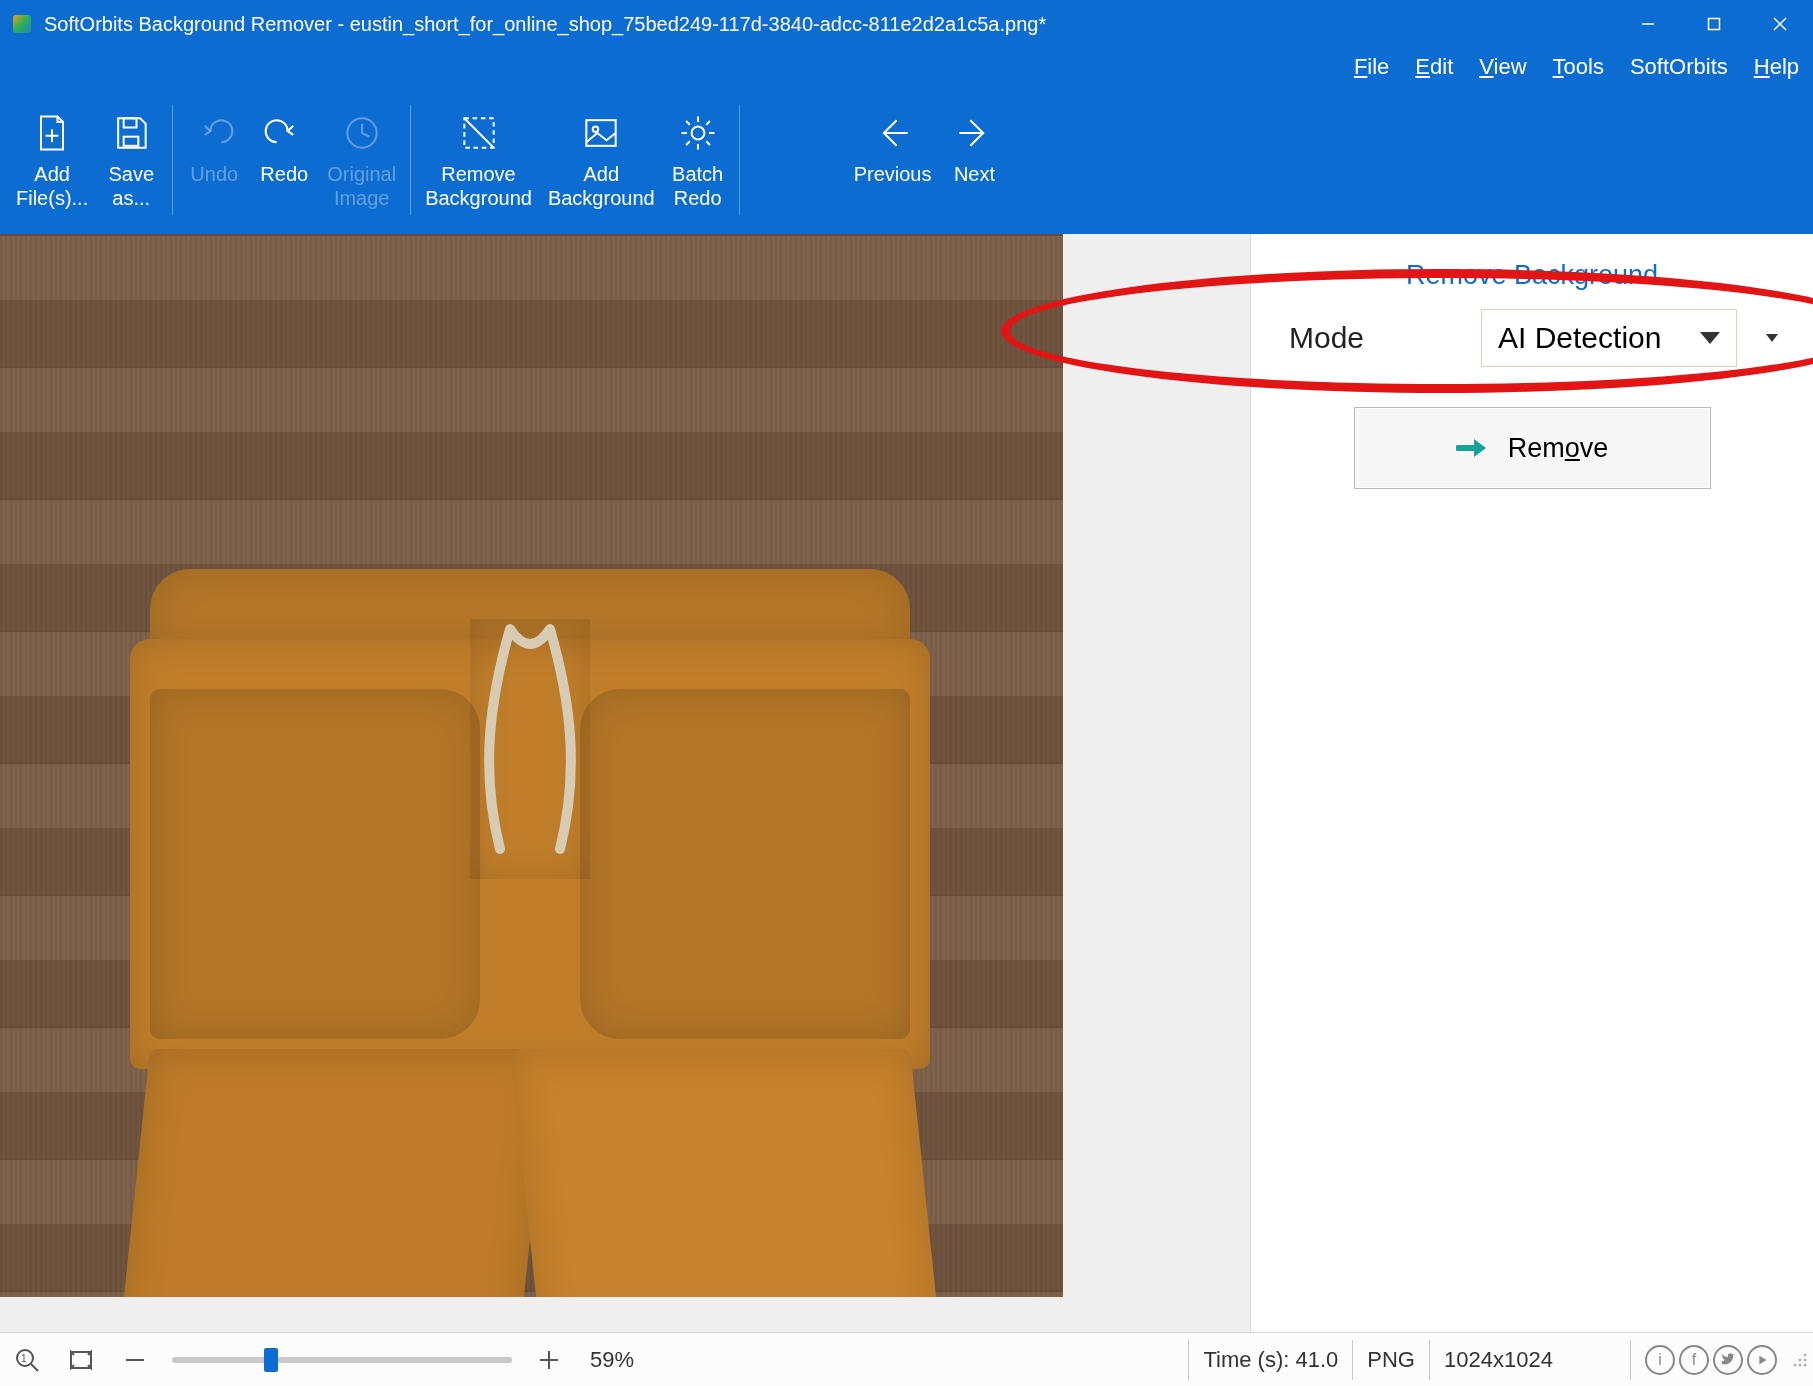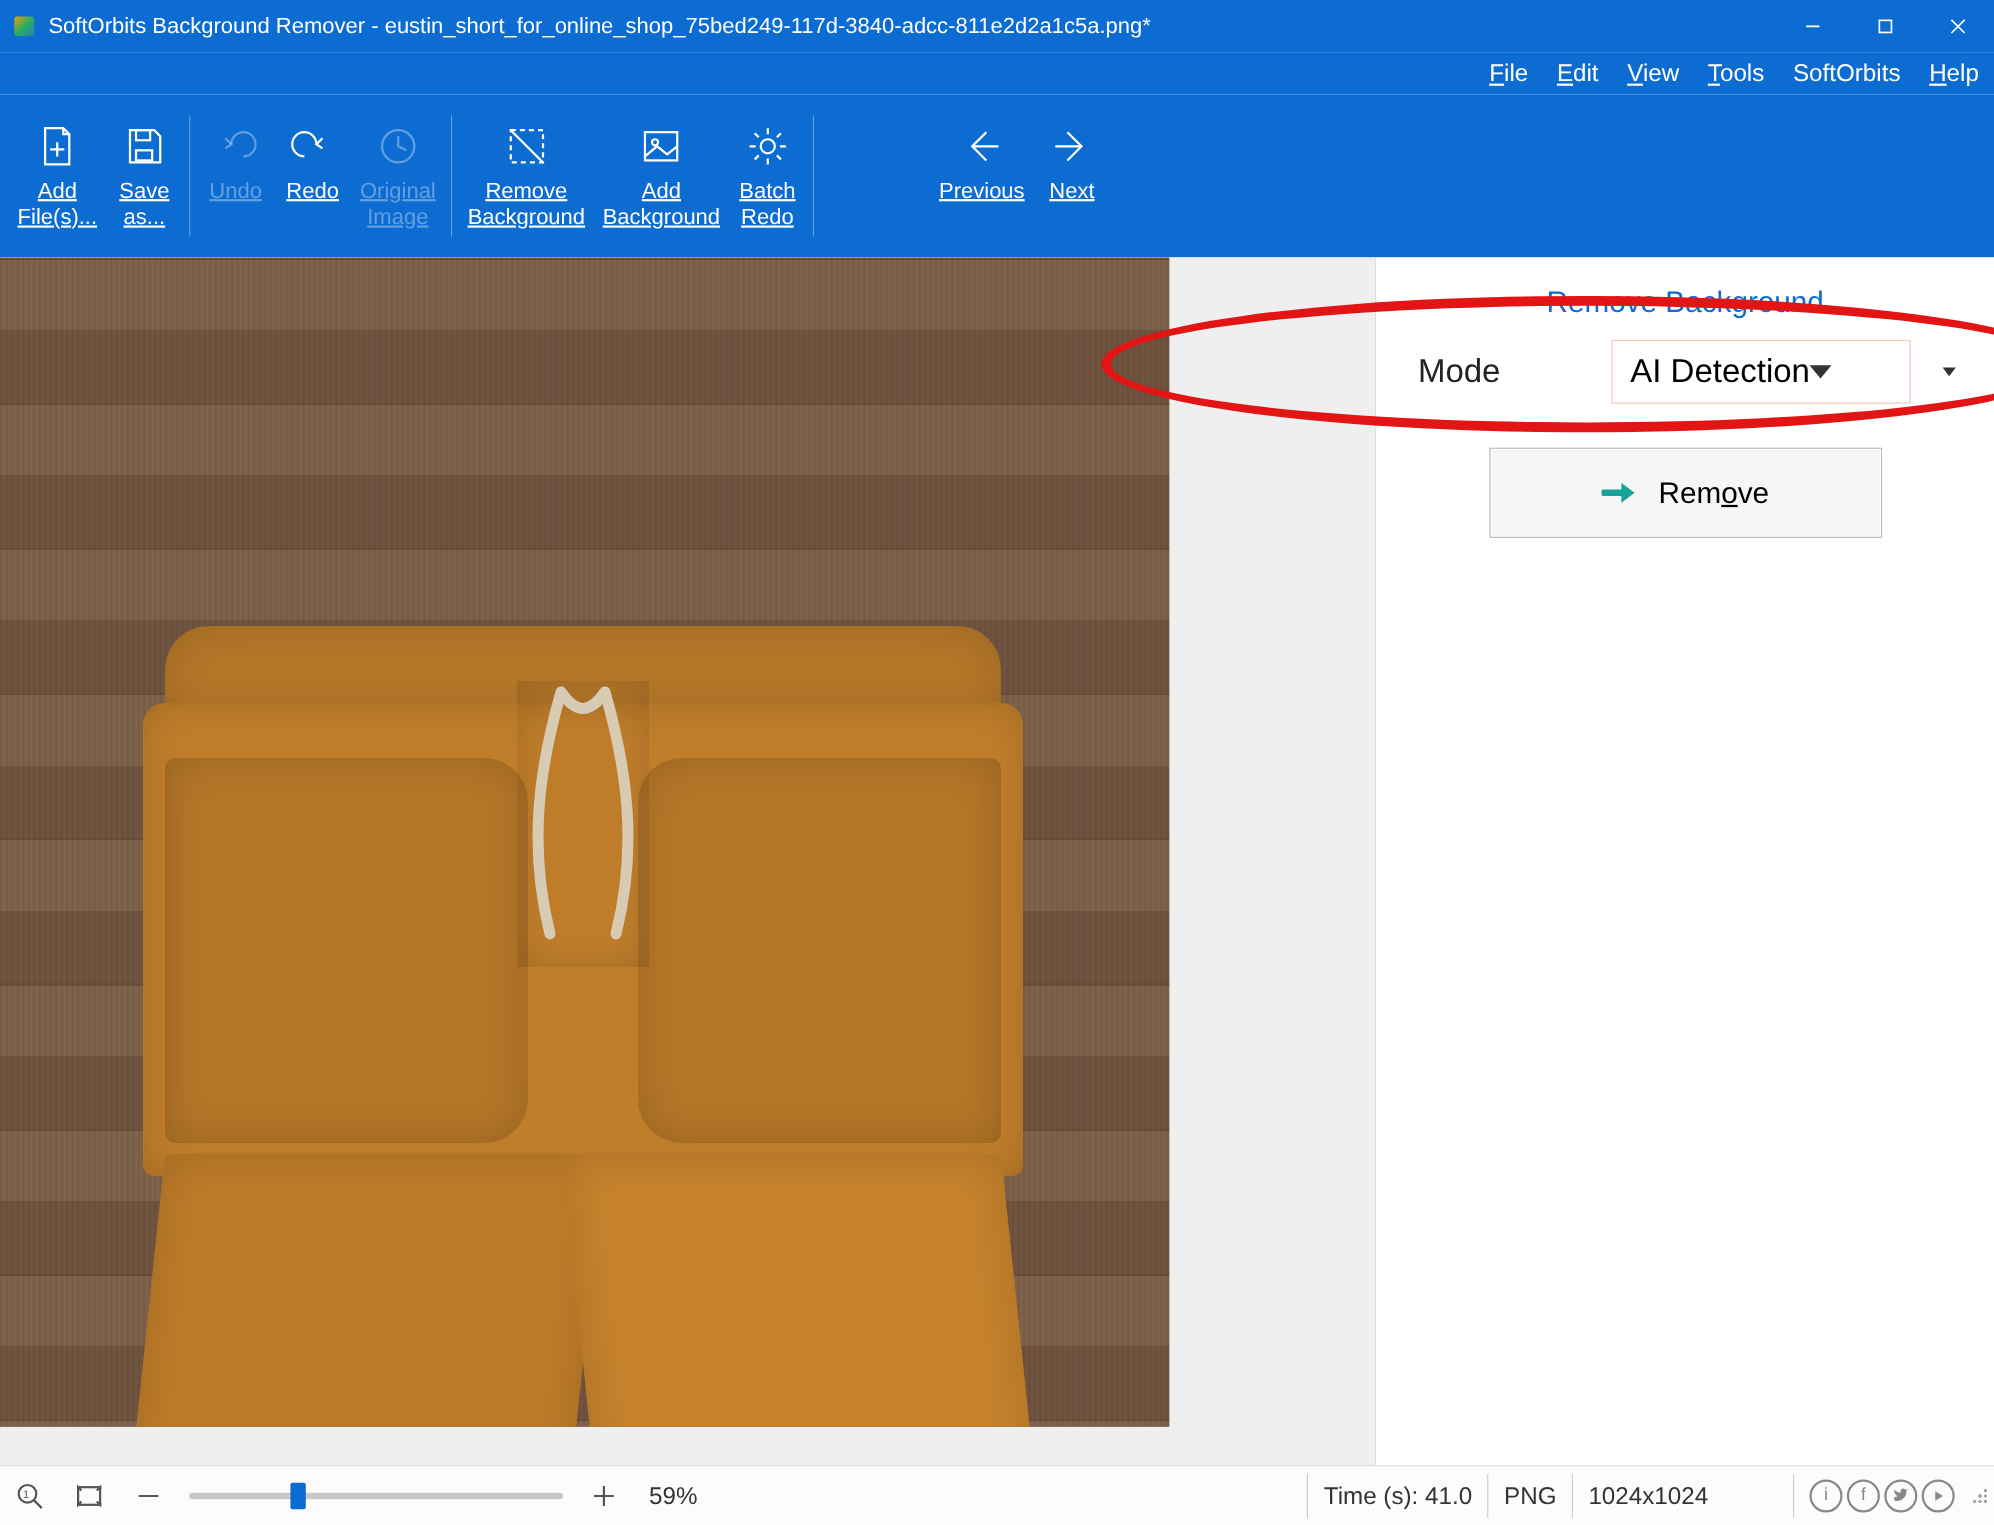--- a/index.html
+++ b/index.html
@@ -15,21 +15,21 @@
   .winbtn { width: 66px; height: 48px; display: flex; align-items: center; justify-content: center; color: #fff; }
   .winbtn svg { width: 16px; height: 16px; stroke: #fff; }
 
   
   .menubar { background: #0d6cd1; height: 38px; display: flex; align-items: center; padding: 0 14px; gap: 26px; color: #fff; font-size: 22px; justify-content: flex-end; }
   .menubar .menuitem { cursor: default; }
   .menubar .menuitem .ul { text-decoration: underline; }
 
   
   .toolbar { background: #0d6cd1; height: 148px; display: flex; align-items: center; padding: 0 8px; color: #fff; }
-  .tbtn { display: flex; flex-direction: column; align-items: center; justify-content: flex-start; padding: 6px 8px 4px 8px; min-width: 70px; height: 124px; border-radius: 4px; cursor: default; text-decoration: underline; }
+  .tbtn { display: flex; flex-direction: column; align-items: center; justify-content: flex-start; padding: 6px 8px 4px 8px; min-width: 70px; height: 124px; border-radius: 4px; cursor: default; }
   .tbtn.disabled { color: rgba(255,255,255,0.35); }
   .tbtn .ticon { height: 58px; display: flex; align-items: center; justify-content: center; }
   .tbtn .ticon svg { width: 44px; height: 44px; stroke: currentColor; fill: none; stroke-width: 2.2; }
   .tbtn .tlabel { font-size: 20px; line-height: 24px; text-align: center; white-space: pre-line; }
   .tsep { width: 1px; height: 110px; background: rgba(255,255,255,0.35); margin: 0 6px; }
   .tspacer-lg { width: 100px; }
 
   
   .main { flex: 1; display: flex; min-height: 0; }
   .canvas-area { flex: 0 0 1250px; background: #efefef; display: flex; align-items: flex-start; justify-content: flex-start; position: relative; overflow: hidden; }
@@ -49,21 +49,21 @@
   .shorts .string { position:absolute; left:380px; top:50px; width:120px; height:260px; }
   .shorts .string svg { width:100%; height:100%; }
   .shorts div { box-shadow: inset 0 0 40px rgba(0,0,0,0.15); }
 
   
   .sidepanel { flex: 1; background: #fff; border-left: 1px solid #ddd; padding: 20px 30px 0 30px; position: relative; }
   .sp-header { text-align: center; color: #0d6cd1; font-size: 27px; font-weight: 400; margin: 6px 0 18px 0; }
   .sp-row { display: flex; align-items: center; gap: 24px; margin: 18px 0 40px 0; position: relative; }
   .sp-row .lbl { font-size: 30px; color: #222; width: 160px; padding-left:8px; }
   .sp-row select, .sp-combo { flex: 1; height: 58px; font-size: 30px; padding: 0 16px; border: 1.5px solid #f2c9b5; background: #fff; appearance: none; position: relative; }
-  .sp-combo { display:flex; align-items:center; justify-content:flex-start; }
+  .sp-combo { display:flex; align-items:center; justify-content:space-between;margin-left:16px; }
   .sp-combo .tri { border-left:10px solid transparent; border-right:10px solid transparent; border-top:12px solid #333; }
   .sp-extra-drop { width: 22px; height: 58px; display:flex; align-items:center; justify-content:center; }
   .sp-extra-drop .tri2 { border-left:6px solid transparent; border-right:6px solid transparent; border-top:8px solid #333; }
   .red-ellipse { position:absolute; left:-280px; top:-40px; width:880px; height:124px; border:9px solid #e31414; border-radius:50%; pointer-events:none; z-index:5; }
 
   .remove-btn { display:flex; align-items:center; gap:18px; width:357px; height:82px; margin: 0 auto; border:1.5px solid #b9b9b9; background:#f6f6f6; font-size:27px; justify-content:center; box-shadow: inset 0 0 0 1px #fff; }
   .remove-btn .arrow { width:34px; height:24px; }
   .remove-btn .arrow svg { width:100%; height:100%; }
   .remove-btn .rtxt .ul { text-decoration: underline; }
 

